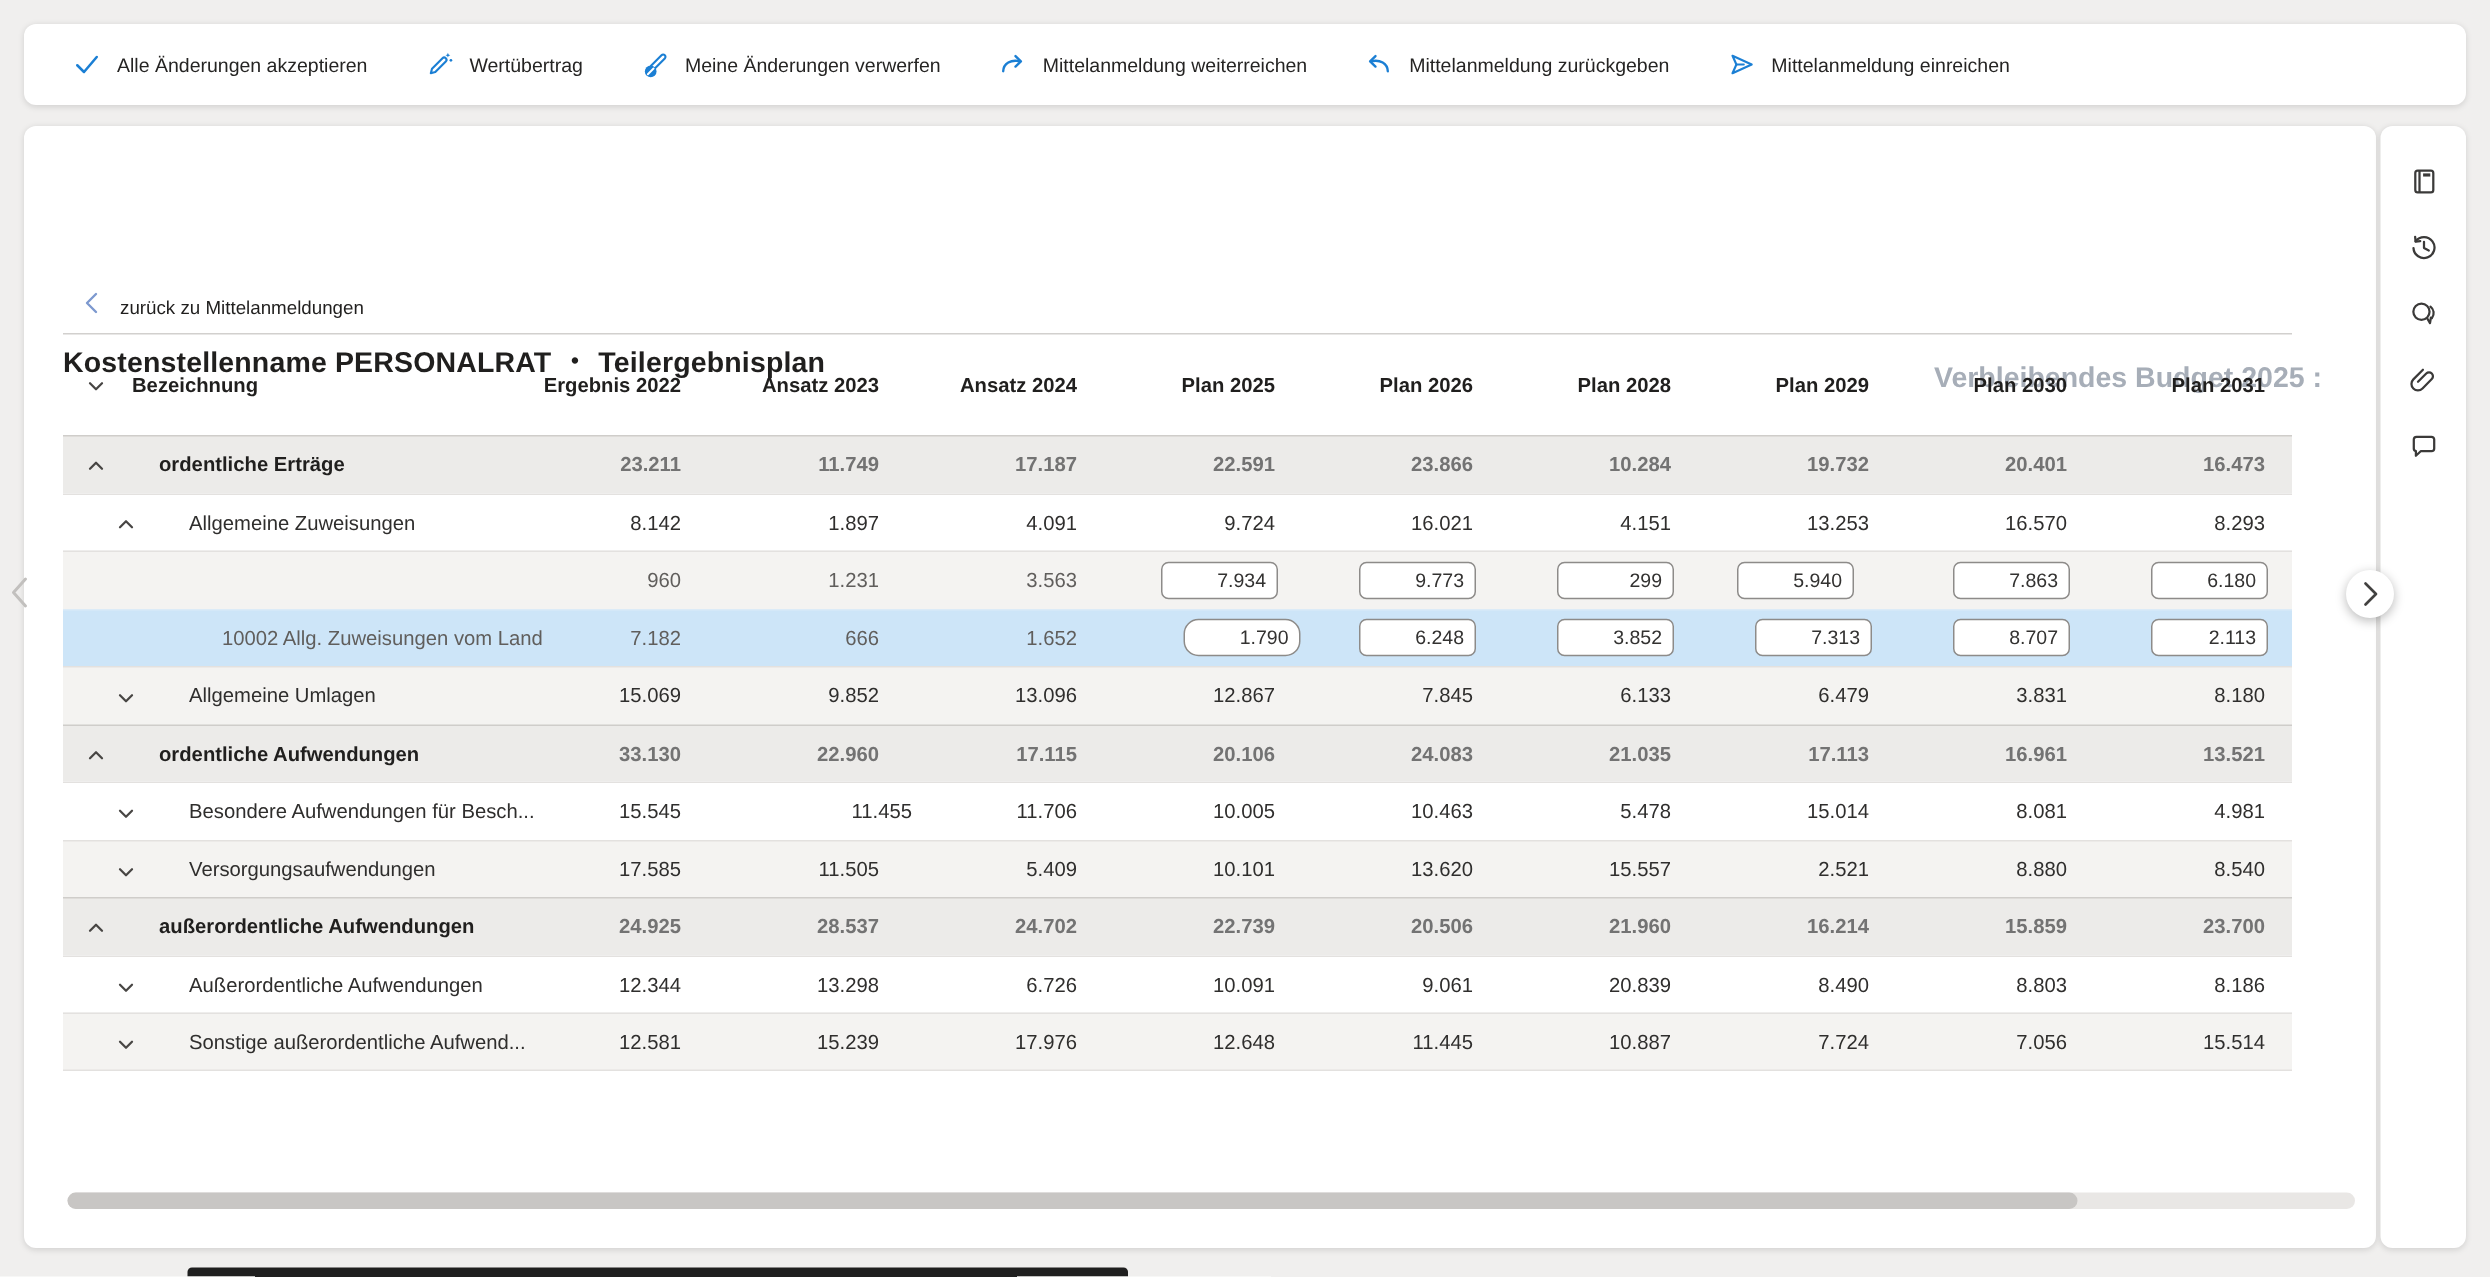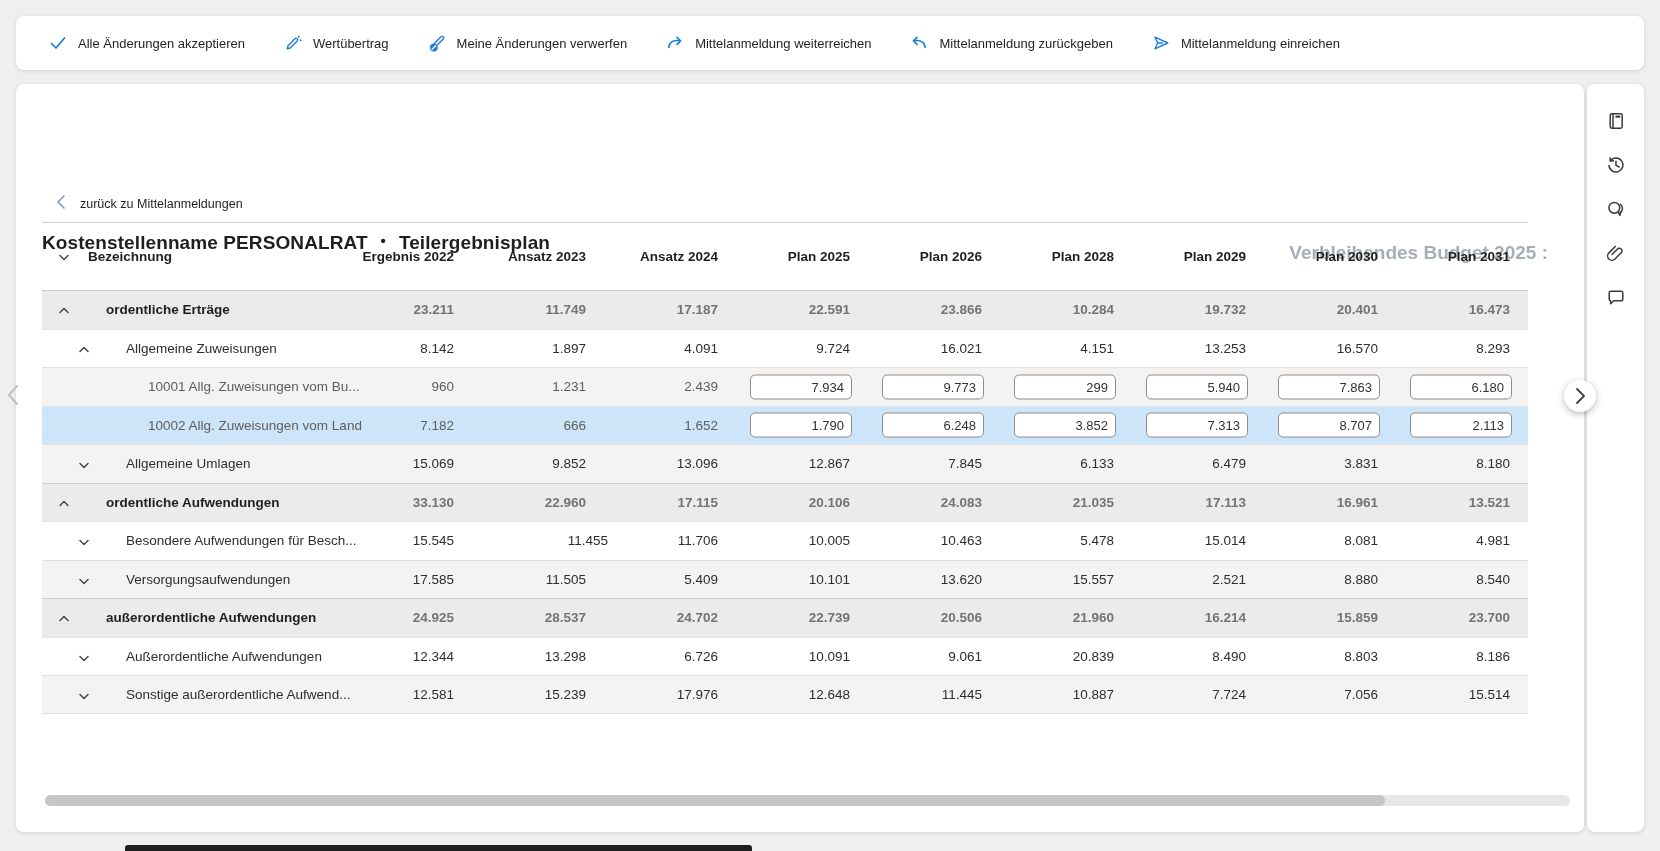--- a/index.html
+++ b/index.html
@@ -42,21 +42,21 @@
   .rchev { display:inline-flex; width:12px; height:12px; }
   .row-chev { position:absolute; top:14px; }
   .lvl1 .row-chev { left:16px; } .lvl2 .row-chev { left:36px; }
   .rlabel { position:absolute; top:0; height:100%; display:flex; align-items:center; font-size:13.5px; color:#2f2e2d; white-space:nowrap; }
   .lvl1 .rlabel { left:64px; font-weight:700; color:#201f1e; }
   .lvl2 .rlabel { left:84px; }
   .lvl3 .rlabel { left:106px; color:#605e5c; }
   .vcell { position:absolute; top:0; height:100%; width:120px; display:flex; align-items:center; justify-content:flex-end; font-size:13.5px; color:#2f2e2d; }
   .lvl1 .vcell { font-weight:700; color:#737373; }
   .vcell.gray { color:#605e5c; }
-  .vinput { position:absolute; top:50%; transform:translateY(-50%); width:102px; height:25px; border:1px solid #8d8b89; border-radius:5px; background:#fff; text-align:right; padding:0 7px; font-size:13px; color:#333231; font-family:inherit; }
+  .vinput { position:absolute; top:50%; transform:translateY(-50%); width:78px; height:25px; border:1px solid #8d8b89; border-radius:5px; background:#fff; text-align:right; padding:0 7px; font-size:13px; color:#333231; font-family:inherit; }
 
   
   .hscroll { position:absolute; left:29px; top:711px; width:1525px; height:11px; border-radius:6px; background:#e9e7e5; }
   .hscroll-thumb { position:absolute; left:0; top:0; width:1340px; height:11px; border-radius:6px; background:#c8c6c4; }
 
   
   .side-card { left:1587px; top:84px; width:57px; height:748px; display:flex; flex-direction:column; align-items:center; padding-top:26px; gap:22px; }
   .side-ic { width:22px; height:22px; display:flex; align-items:center; justify-content:center; cursor:pointer; }
 
   
@@ -189,37 +189,36 @@
           <div class="vcell" style="right: 942px;">1.897</div>
           <div class="vcell" style="right: 810px;">4.091</div>
           <div class="vcell" style="right: 678px;">9.724</div>
           <div class="vcell" style="right: 546px;">16.021</div>
           <div class="vcell" style="right: 414px;">4.151</div>
           <div class="vcell" style="right: 282px;">13.253</div>
           <div class="vcell" style="right: 150px;">16.570</div>
           <div class="vcell" style="right: 18px;">8.293</div>
         </div>
         <div class="trow lvl3 shaded">
-          <span class="rlabel">10001 Allg. Zuweisungen vom Bu...</span>
           <div class="vcell gray" style="right: 1074px;">960</div>
           <div class="vcell gray" style="right: 942px;">1.231</div>
-          <div class="vcell gray" style="right: 810px;">2.439</div>
+          <div class="vcell gray" style="right: 810px;">3.563</div>
           <input class="vinput" type="text" value="7.934" style="right: 676px;">
           <input class="vinput" type="text" value="9.773" style="right: 544px;">
           <input class="vinput" type="text" value="299" style="right: 412px;">
-          <input class="vinput" type="text" value="5.940" style="right: 280px;">
+          <input class="vinput" type="text" value="5.940" style="right: 292px;">
           <input class="vinput" type="text" value="7.863" style="right: 148px;">
           <input class="vinput" type="text" value="6.180" style="right: 16px;">
         </div>
         <div class="trow lvl3 sel">
           <span class="rlabel">10002 Allg. Zuweisungen vom Land</span>
           <div class="vcell gray" style="right: 1074px;">7.182</div>
           <div class="vcell gray" style="right: 942px;">666</div>
           <div class="vcell gray" style="right: 810px;">1.652</div>
-          <input class="vinput" type="text" value="1.790" style="right: 676px;">
+          <input class="vinput" type="text" value="1.790" style="right: 661px; border-radius: 10px;">
           <input class="vinput" type="text" value="6.248" style="right: 544px;">
           <input class="vinput" type="text" value="3.852" style="right: 412px;">
           <input class="vinput" type="text" value="7.313" style="right: 280px;">
           <input class="vinput" type="text" value="8.707" style="right: 148px;">
           <input class="vinput" type="text" value="2.113" style="right: 16px;">
         </div>
         <div class="trow lvl2 shaded">
           <span class="rchev row-chev">
             <svg width="12" height="12" viewBox="0 0 12 12">
               <polyline points="2,4.5 6,8.5 10,4.5" fill="none" stroke="#484644" stroke-width="1.5" stroke-linecap="round" stroke-linejoin="round"></polyline>

